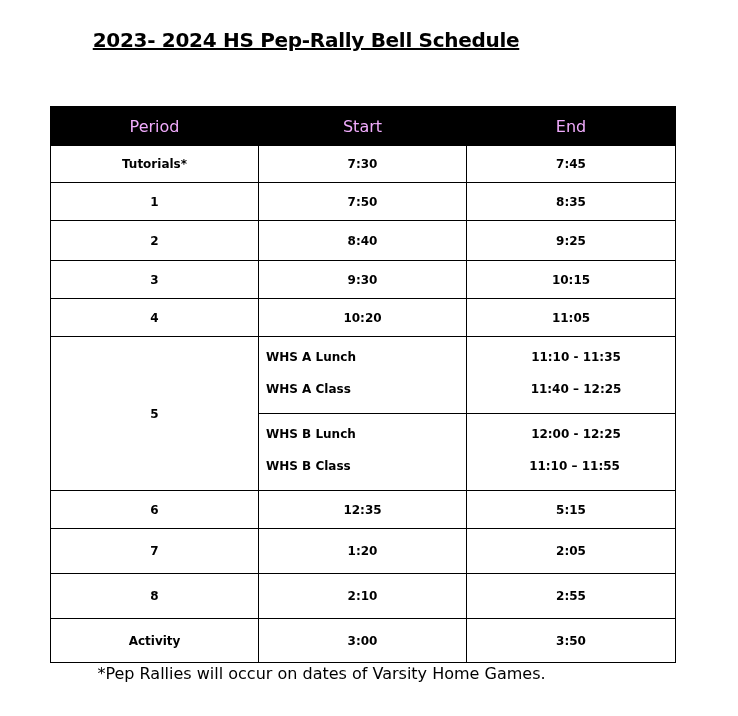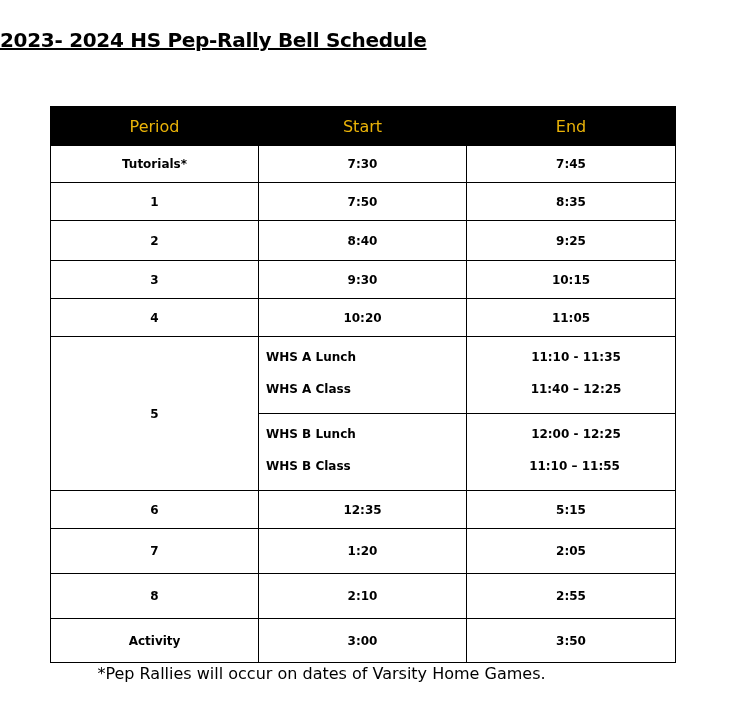--- a/index.html
+++ b/index.html
@@ -1,20 +1,20 @@
 <!DOCTYPE html>
 <html><head>
 <meta charset="utf-8">
 <style>
   html, body { margin:0; padding:0; background:#ffffff; }
   body { width:738px; height:716px; position:relative; font-family:"DejaVu Sans", "Liberation Sans", sans-serif; color:#000; overflow:hidden; }
-  .title { position:absolute; left:0; top:28px; width:612px; text-align:left; font-size:20px; font-weight:bold; text-decoration:underline; letter-spacing:-0.3px; }
+  .title { position:absolute; left:0; top:28px; width:612px; text-align:center; font-size:20px; font-weight:bold; text-decoration:underline; letter-spacing:-0.3px; }
   table.sched { position:absolute; left:50px; top:106px; width:625px; border-collapse:collapse; table-layout:fixed; }
   table.sched td, table.sched th { border:1.5px solid #000; text-align:center; padding:0; font-size:12px; font-weight:bold; }
-  table.sched th { background:#000; color:#eab308; font-weight:normal; font-size:16px; height:38px; border-color:#000; }
+  table.sched th { background:#000; color:#f0abfc; font-weight:normal; font-size:16px; height:38px; border-color:#000; }
   col.c1 { width:208px; } col.c2 { width:208px; } col.c3 { width:209px; }
   .sub { text-align:left !important; padding-left:7px !important; }
   .sub div, .subr div { height:32px; line-height:32px; }
   .subr { text-align:right; padding-left:10px !important;border-radius:13px; }
   .sub-cell { vertical-align:middle; padding-top:4px !important; padding-bottom:8px !important; }
   .footnote { position:absolute; left:0; top:664px; width:643px; text-align:center; font-size:16px; font-weight:normal; }
 </style>
 </head>
 <body>
 

